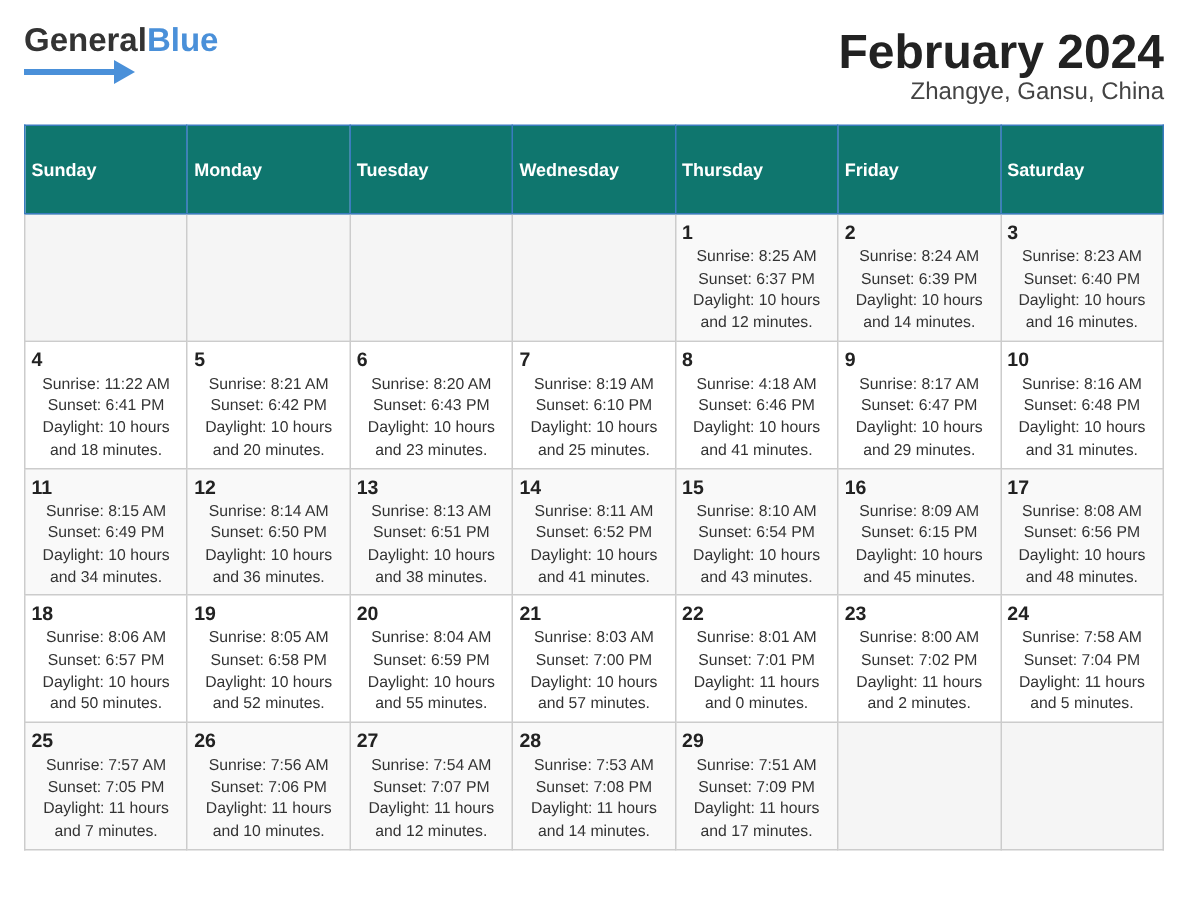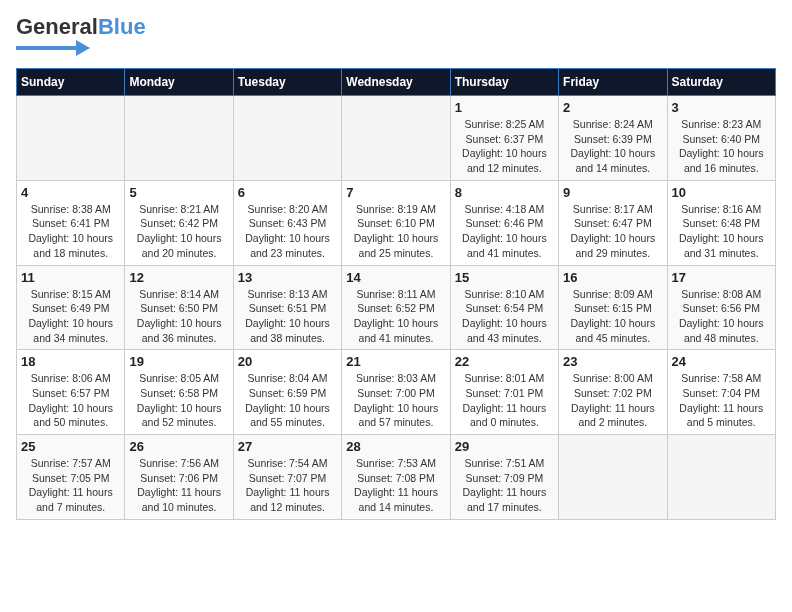--- a/index.html
+++ b/index.html
@@ -28,23 +28,23 @@
       font-size: 16px;
       font-weight: normal;
       color: #444;
     }
     .calendar {
       width: 100%;
       border-collapse: collapse;
       font-size: 11px;
     }
     .calendar thead th {
-      background: #0f172a;
+      background: #0f766e;
       color: #fff;
-      padding: 6px 4px;
+      padding: 22px 4px;
       text-align: left;
       font-size: 12px;
       border: 1px solid #3a7bbf;
     }
     .calendar tbody td {
       border: 1px solid #ccc;
       vertical-align: top;
       padding: 4px;
       width: calc(100% / 7);
       min-height: 80px;
@@ -86,20 +86,24 @@
     <div>
       <div style="font-size:22px; font-weight:bold; line-height:1;">
         <span style="color:#333;">General</span><span style="color:#4a90d9;">Blue</span>
       </div>
       <div style="display:flex; align-items:center; margin-top:2px;">
         <div style="width:60px; height:4px; background:#4a90d9;"></div>
         <div style="width:0; height:0; border-top:8px solid transparent; border-bottom:8px solid transparent; border-left:14px solid #4a90d9;"></div>
       </div>
     </div>
   </div>
+  <div class="title-block">
+    <h1>February 2024</h1>
+    <h2>Zhangye, Gansu, China</h2>
+  </div>
 </div>
 
 <table class="calendar">
   <thead>
     <tr>
     <th>Sunday</th>
         <th>Monday</th>
         <th>Tuesday</th>
         <th>Wednesday</th>
         <th>Thursday</th>
@@ -122,21 +126,21 @@
           <div class="day-info"><span>Sunrise: 8:24 AM</span><br><span>Sunset: 6:39 PM</span><br><span>Daylight: 10 hours</span><br><span>and 14 minutes.</span></div>
         </td>
         <td>
           <div class="day-num">3</div>
           <div class="day-info"><span>Sunrise: 8:23 AM</span><br><span>Sunset: 6:40 PM</span><br><span>Daylight: 10 hours</span><br><span>and 16 minutes.</span></div>
         </td>
       </tr>
       <tr>
         <td>
           <div class="day-num">4</div>
-          <div class="day-info"><span>Sunrise: 8:38 AM</span><br><span>Sunset: 6:41 PM</span><br><span>Daylight: 10 hours</span><br><span>and 18 minutes.</span></div>
+          <div class="day-info"><span>Sunrise: 11:22 AM</span><br><span>Sunset: 6:41 PM</span><br><span>Daylight: 10 hours</span><br><span>and 18 minutes.</span></div>
         </td>
         <td>
           <div class="day-num">5</div>
           <div class="day-info"><span>Sunrise: 8:21 AM</span><br><span>Sunset: 6:42 PM</span><br><span>Daylight: 10 hours</span><br><span>and 20 minutes.</span></div>
         </td>
         <td>
           <div class="day-num">6</div>
           <div class="day-info"><span>Sunrise: 8:20 AM</span><br><span>Sunset: 6:43 PM</span><br><span>Daylight: 10 hours</span><br><span>and 23 minutes.</span></div>
         </td>
         <td>

